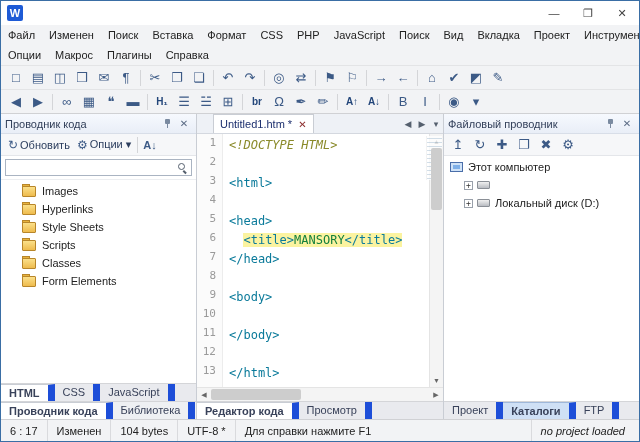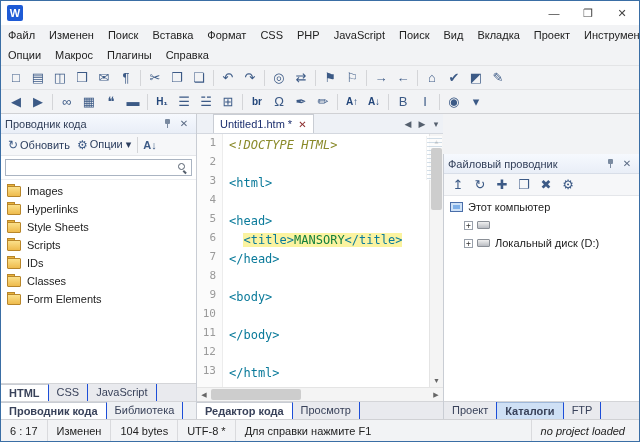--- a/index.html
+++ b/index.html
@@ -24,21 +24,21 @@
              border-top:1px solid #e3e4e6; flex:0 0 auto; }
   .tbtn { width:22px; height:20px; display:flex; align-items:center; justify-content:center;
           font-size:13px; color:#3c5a86; cursor:default; }
   .tbtn.txt { font-size:10px; font-weight:bold; color:#23467a; }
   .tsep { width:1px; height:16px; background:#d4d5d8; margin:0 3px; }
 
   
   .main { flex:1 1 auto; display:flex; border-top:1px solid #d0d1d4; min-height:0; }
   .panel { width:196px; background:#fff; display:flex; flex-direction:column; min-height:0; }
   .panel.left  { border-right:1px solid #c9cdd4; }
-  .panel.right { border-left:1px solid #c9cdd4;margin-top:40px; }
+  .panel.right { border-left:1px solid #c9cdd4; }
   .phead { height:20px; background:linear-gradient(#f6f9fe,#e9eef7); border-bottom:1px solid #d8dee8;
            display:flex; align-items:center; padding:0 4px; flex:0 0 auto; }
   .phead .t { flex:1; color:#33405a; }
   .pico { width:16px; height:16px; display:flex; align-items:center; justify-content:center; color:#5a6a84; font-size:10px; }
   .pin { width:10px; height:11px; position:relative; display:inline-block; }
   .pin::before { content:""; position:absolute; left:2px; top:1px; width:5px; height:5px; background:#7a8aa0; border-radius:1px; }
   .pin::after { content:""; position:absolute; left:4px; top:6px; width:1px; height:4px; background:#7a8aa0; }
 
   .ptools { height:22px; display:flex; align-items:center; padding:0 3px; background:#f6f7f9;
             border-bottom:1px solid #e4e6ea; flex:0 0 auto; }
@@ -46,32 +46,32 @@
   .ptools .g { color:#3c5a86; font-size:12px; margin-left:4px; }
 
   .searchrow { padding:3px 4px; border-bottom:1px solid #eceef1; flex:0 0 auto; }
   .searchbox { height:17px; border:1px solid #aab4c2; background:#fff; display:flex; align-items:center; padding:0 3px; }
   .searchbox input { flex:1; border:none; outline:none; font-size:11px; min-width:0; }
   .mag { width:11px; height:11px; position:relative; display:inline-block; }
   .mag::before { content:""; position:absolute; left:1px; top:1px; width:5px; height:5px; border:1.5px solid #55606e; border-radius:50%; }
   .mag::after { content:""; position:absolute; left:7px; top:8px; width:4px; height:1.5px; background:#55606e; transform:rotate(45deg); transform-origin:0 0; }
 
   .tree { flex:1 1 auto; overflow:hidden; padding-top:2px; }
-  .trow { height:18px; display:flex; align-items:center; padding-left:6px; cursor:default; white-space:nowrap; }
+  .trow { height:18px; display:flex; align-items:center; padding-left:21px; cursor:default; white-space:nowrap; }
   .folder { width:15px; height:11px; position:relative; display:inline-block; margin-right:5px; flex:0 0 auto; }
   .folder::before { content:""; position:absolute; left:0; top:-2px; width:6px; height:3px; background:#e8b33c; border:1px solid #b8862a; border-bottom:none; }
   .folder::after { content:""; position:absolute; left:0; top:0; right:1px; bottom:0; background:linear-gradient(#fbe08a,#eebb4d); border:1px solid #b8862a; border-radius:1px; }
   .exp { width:9px; height:9px; border:1px solid #99a0aa; background:#fff; color:#333;
          font:8px/7px "DejaVu Sans Mono",monospace; text-align:center; display:inline-block; margin-right:4px; flex:0 0 auto; }
   .comp { width:13px; height:10px; border:1px solid #4a6ea9; background:#cfe2f7; display:inline-block; margin-right:5px; position:relative; flex:0 0 auto; }
   .comp::after { content:""; position:absolute; left:2px; top:2px; right:2px; bottom:2px; background:#7fb0e8; }
   .drive { width:13px; height:8px; border:1px solid #8a8f96; background:linear-gradient(#f0f0f0,#b9bcc2); display:inline-block; margin-right:5px; border-radius:1px; flex:0 0 auto; }
 
   .tabstrip { height:18px; display:flex; align-items:flex-end; background:#e9eaee; border-top:1px solid #d4d5d8; flex:0 0 auto; }
-  .tab { padding:2px 8px 2px; border-right:1px solid #1d4ed8; color:#39425a; cursor:default; height:17px; }
+  .tab { padding:2px 8px 2px; border-right:7px solid #1d4ed8; color:#39425a; cursor:default; height:17px; }
   .tab.act { background:#fff; font-weight:bold; border-top:1px solid #c9cdd4; }
   .tab.act2 { background:#cfe0f5; font-weight:bold; border-top:1px solid #9fb8da; }
 
   
   .editor { flex:1 1 auto; display:flex; flex-direction:column; background:#fff; min-width:0; min-height:0; }
   .edtabs { height:20px; background:#eef1f6; border-bottom:1px solid #d4d8df; display:flex; align-items:flex-end; flex:0 0 auto; }
   .edtab { height:19px; background:#fff; border:1px solid #c9cdd4; border-bottom:none; margin-left:16px;
            display:flex; align-items:center; padding:0 6px; color:#1c2f6e; }
   .edtab .x { margin-left:6px; color:#8d3030; font-size:10px; }
   .edtabctl { margin-left:auto; display:flex; }
@@ -236,24 +236,20 @@
           <div class="trow">
             <span class="folder"></span>
             <span>Style Sheets</span>
           </div>
           <div class="trow">
             <span class="folder"></span>
             <span>Scripts</span>
           </div>
           <div class="trow">
             <span class="folder"></span>
-            <span>IDs</span>
-          </div>
-          <div class="trow">
-            <span class="folder"></span>
             <span>Classes</span>
           </div>
           <div class="trow">
             <span class="folder"></span>
             <span>Form Elements</span>
           </div>
         </div>
       <div class="tabstrip">
           <span class="tab act">HTML</span>
           <span class="tab">CSS</span>

